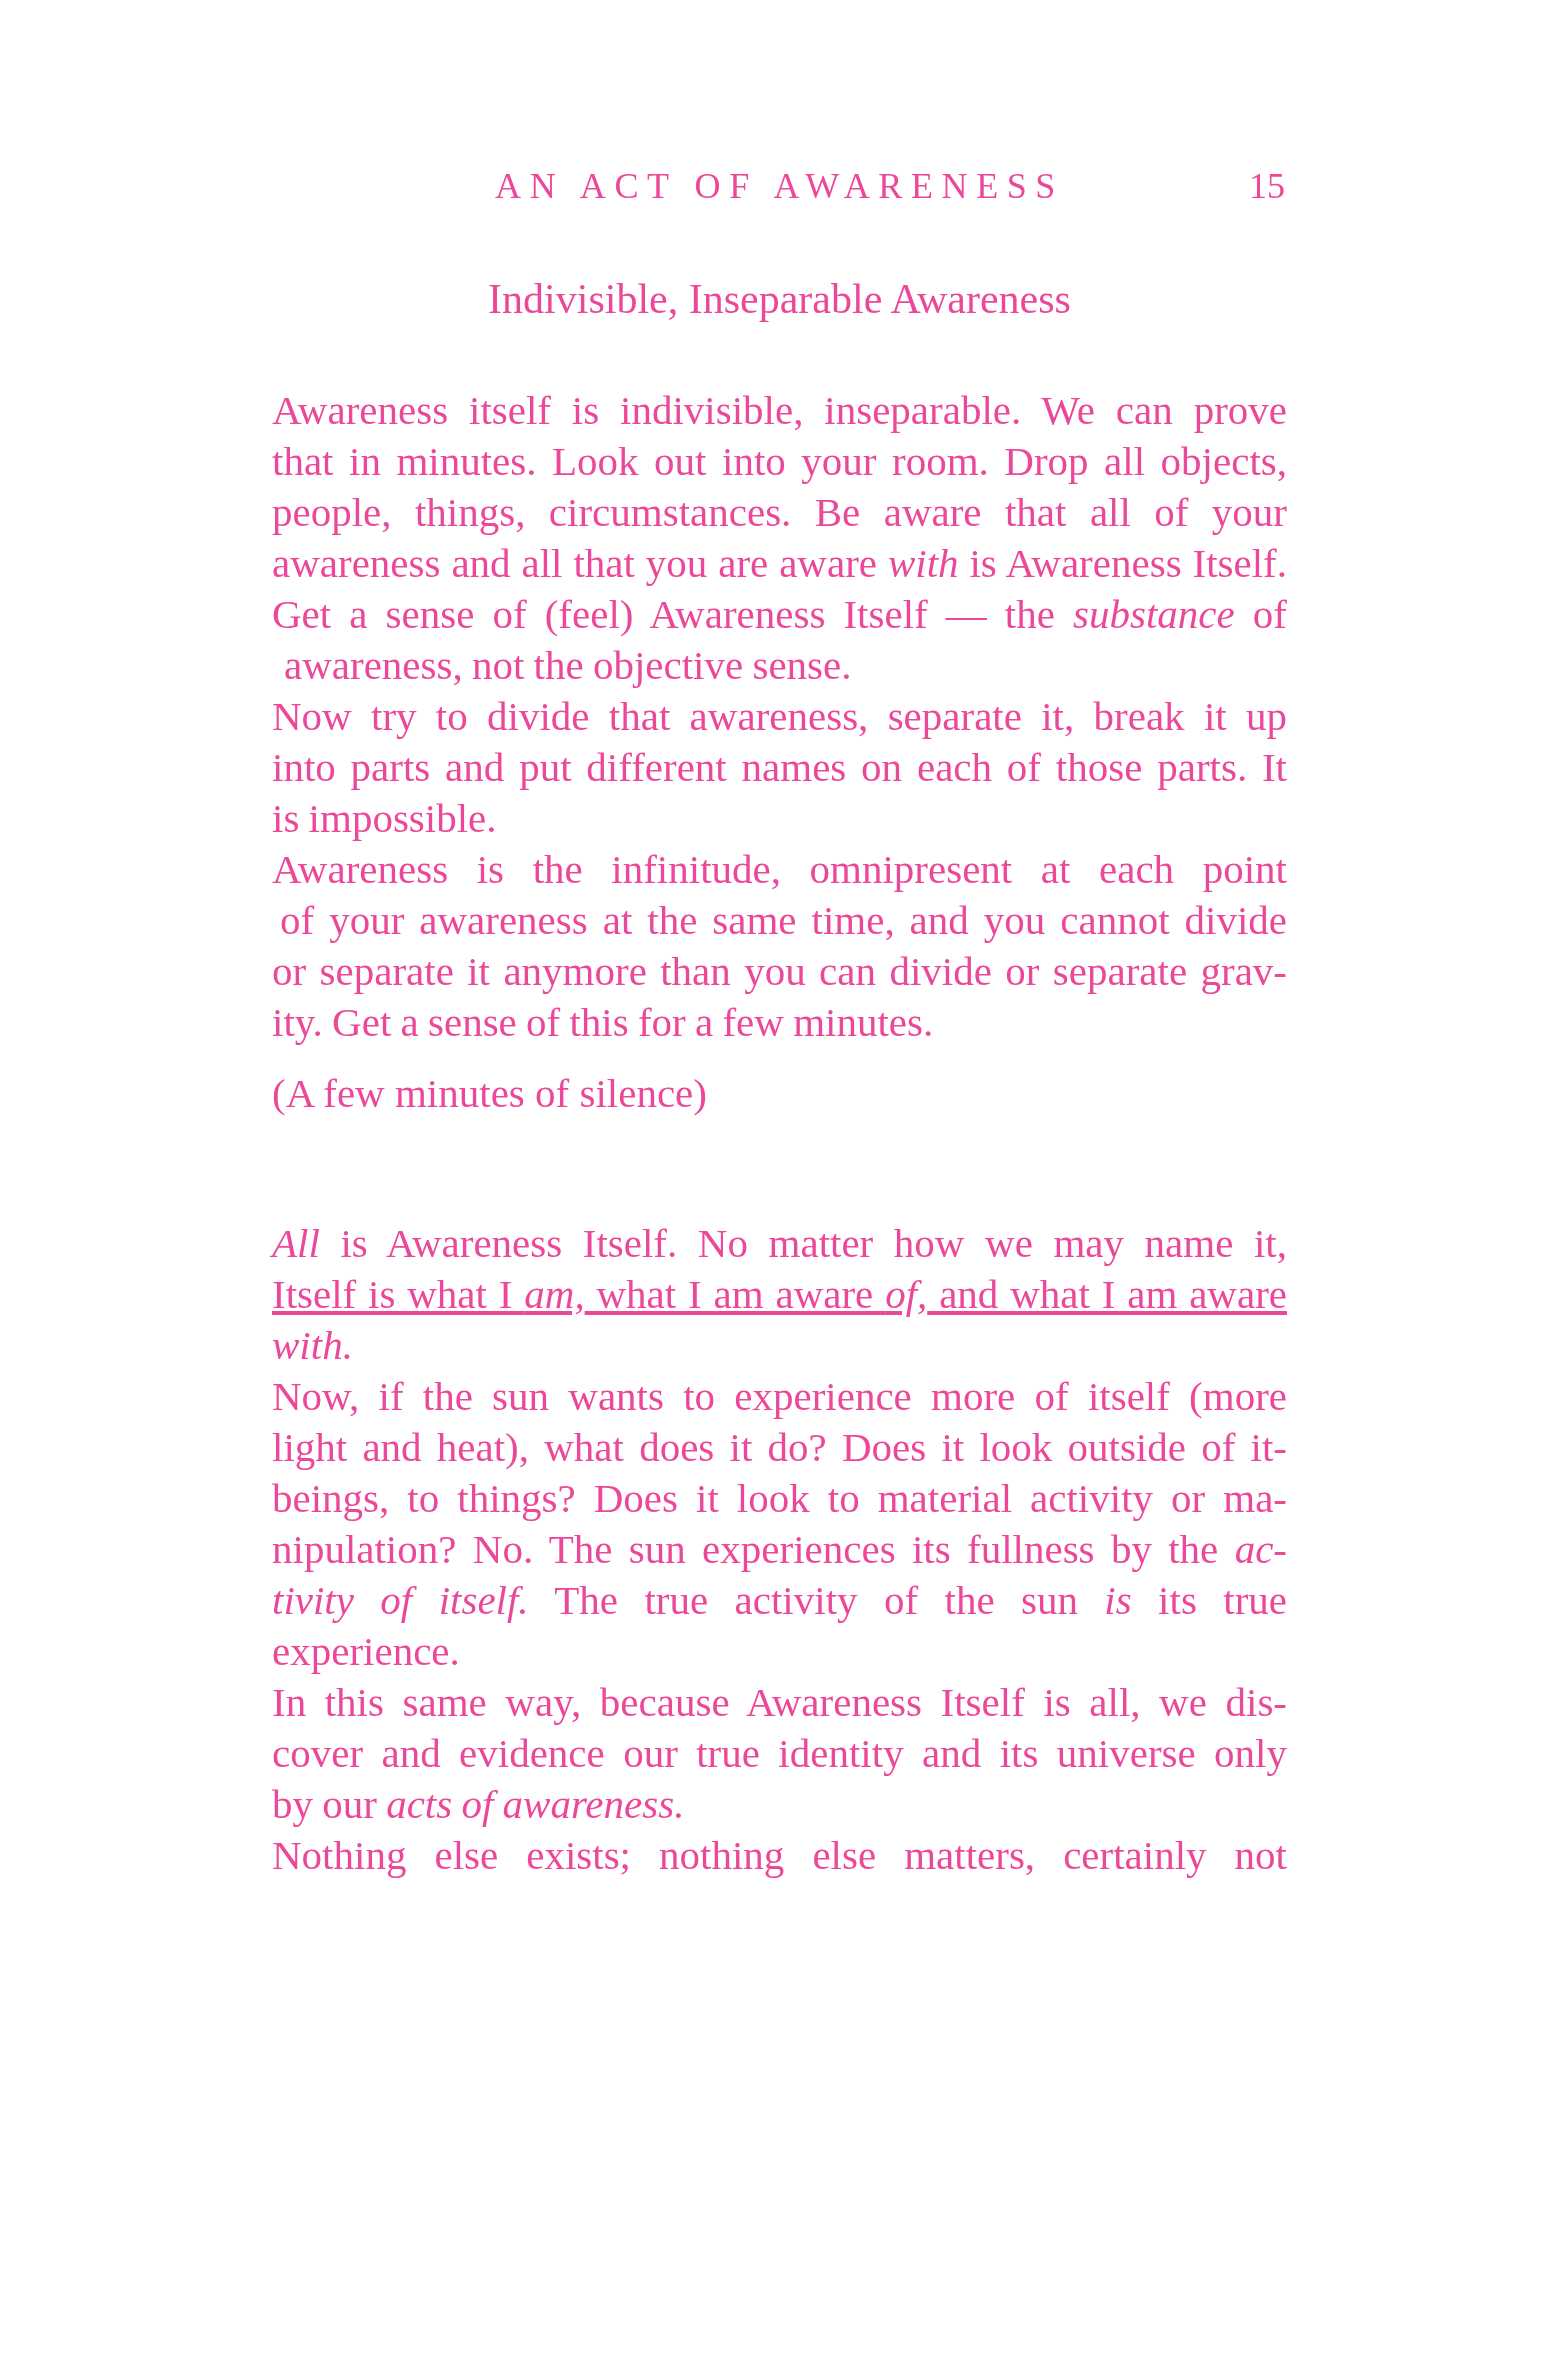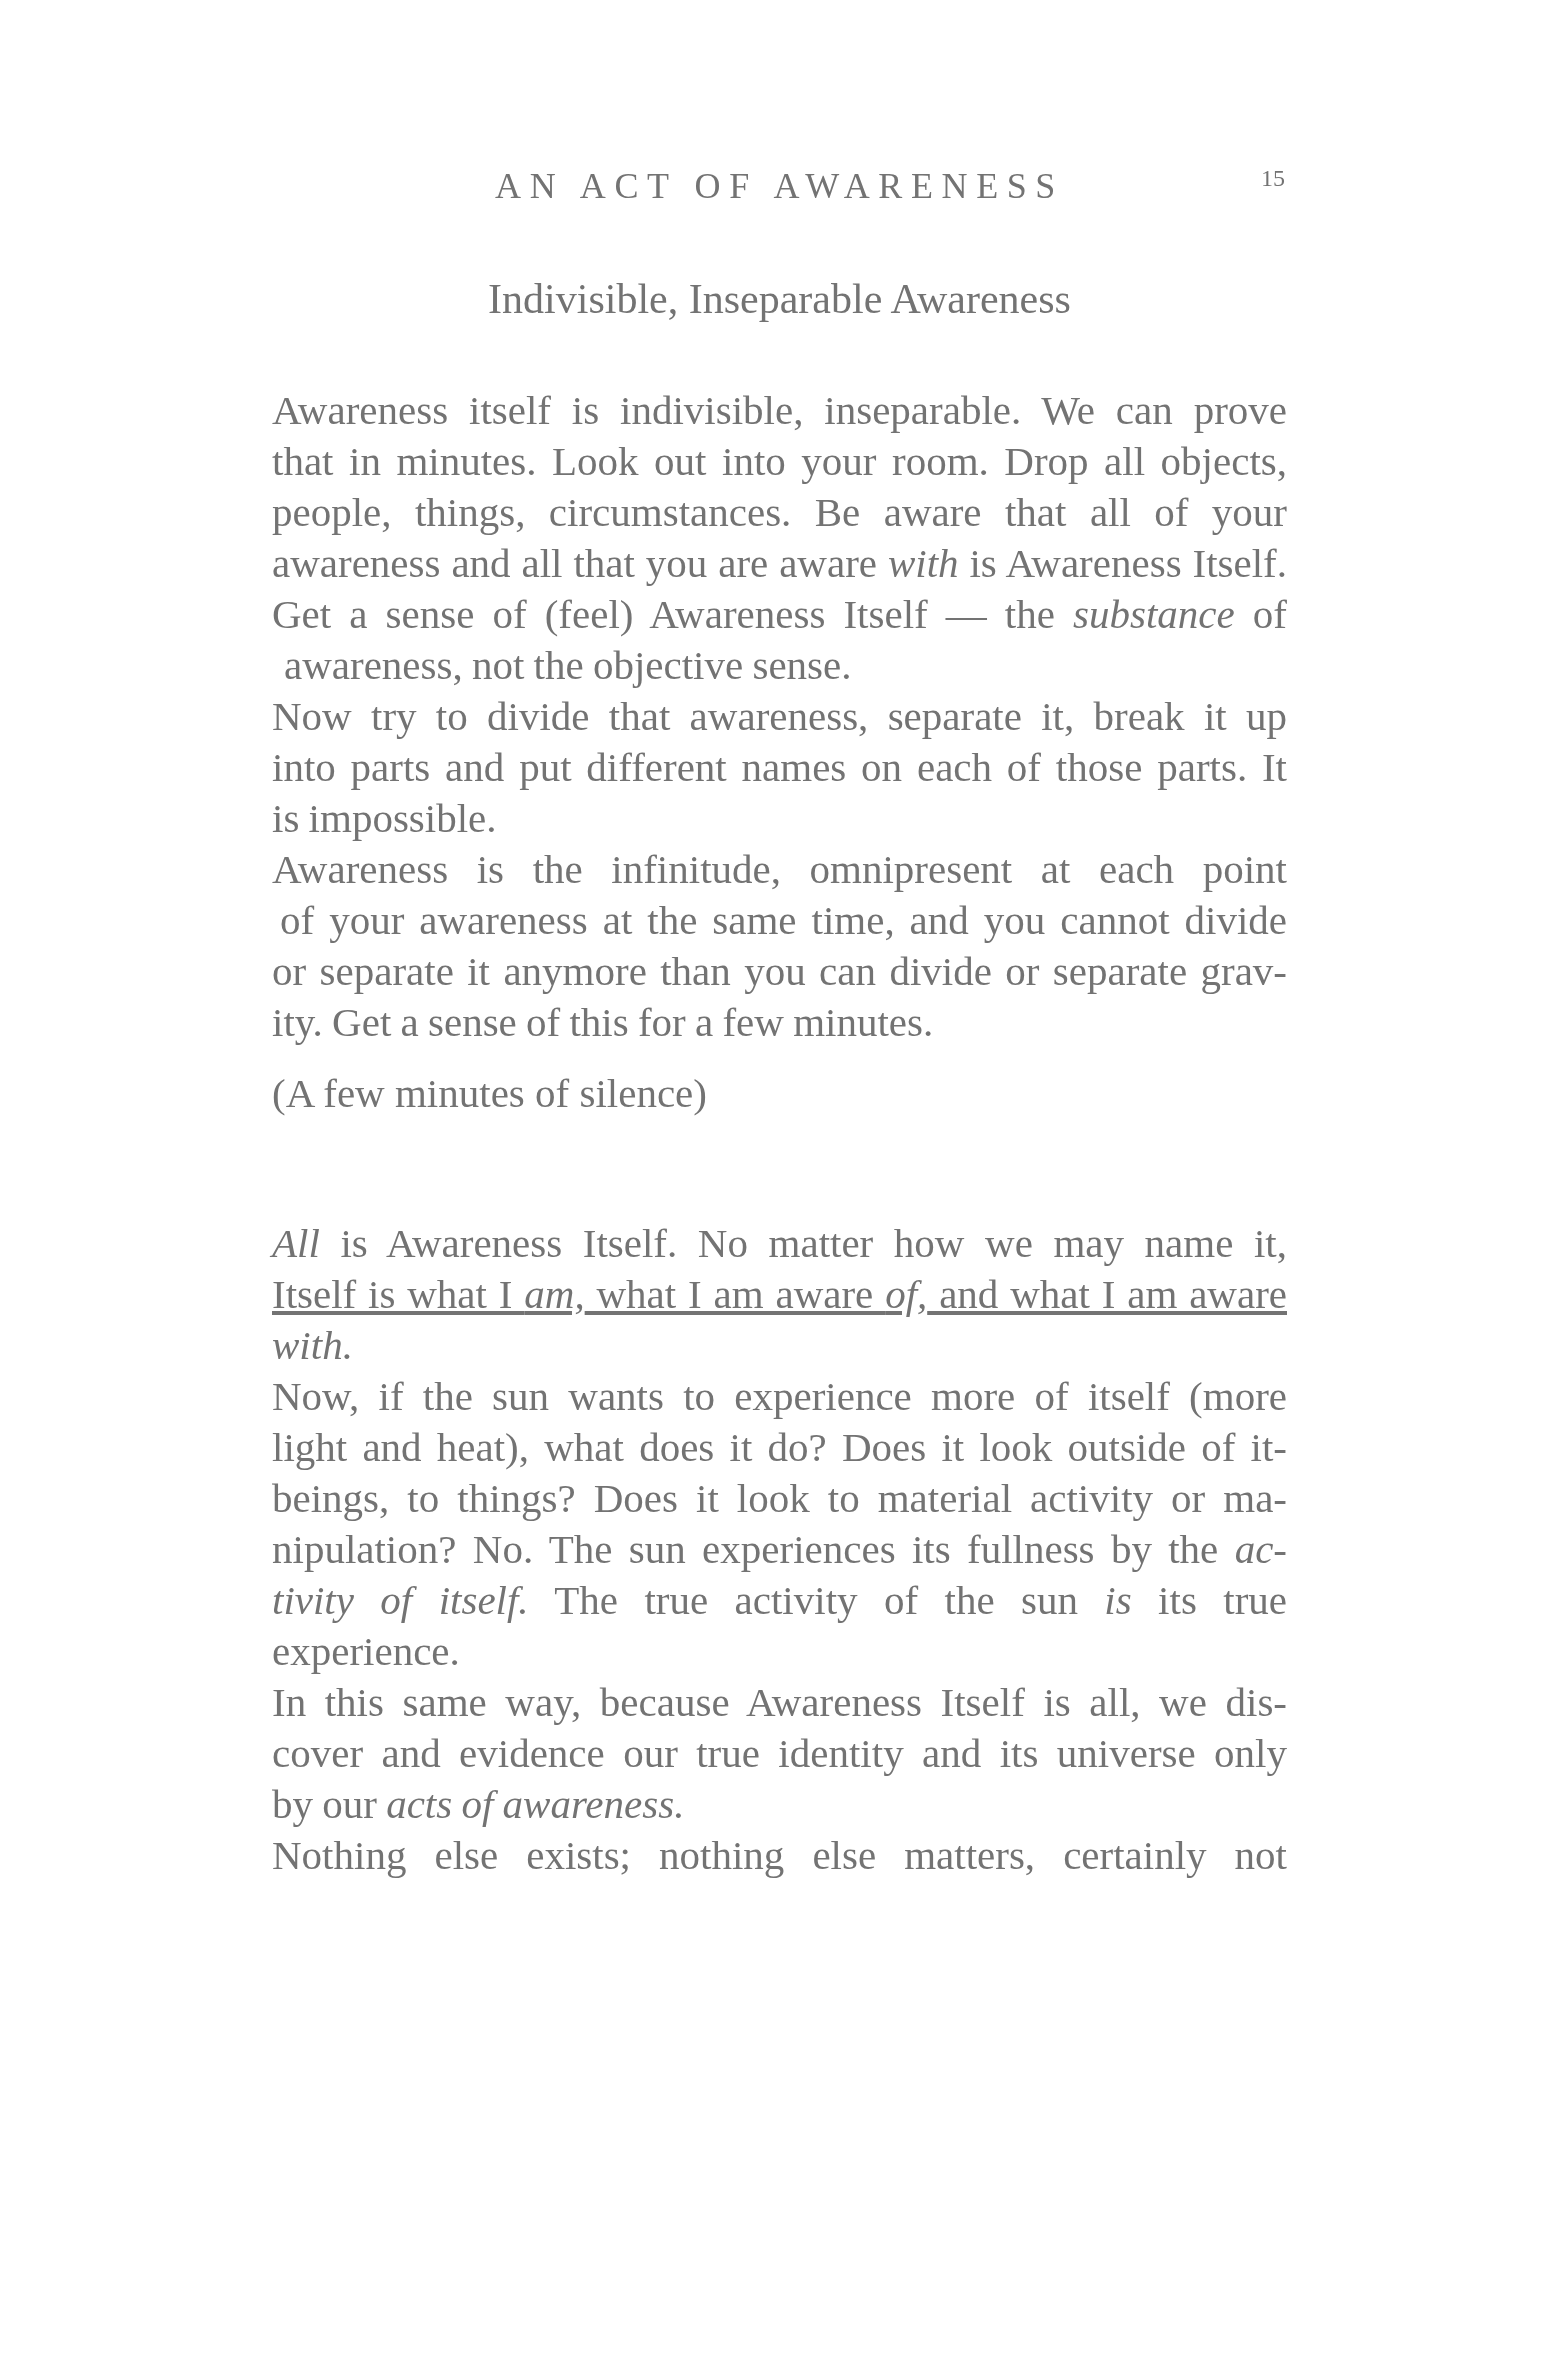--- a/index.html
+++ b/index.html
@@ -1,20 +1,20 @@
 <!DOCTYPE html>
 <html><head>
 <meta charset="utf-8">
 <style>
   html, body { margin: 0; padding: 0; background: #ffffff; }
   body { width: 1542px; height: 2378px; position: relative; overflow: hidden; }
-  .page { position: absolute; left: 0; top: 0; width: 1542px; height: 2340px; background: #ffffff; color: #737373; font-family: "Liberation Serif", "DejaVu Serif", serif; }
+  .page { position: absolute; left: 0; top: 0; width: 1542px; height: 2340px; background: #ffffff; color: #ec4899; font-family: "Liberation Serif", "DejaVu Serif", serif; }
   .running-head { position: absolute; top: 161px; left: 272px; width: 1015px; height: 48px; }
   .running-title { position: absolute; left: 0; width: 1015px; text-align: center; font-size: 36px; letter-spacing: 8.6px; top: 3.8px; }
-  .page-number { position: absolute; right: 1.9px; top: 3.8px; font-size: 24px; }
+  .page-number { position: absolute; right: 1.9px; top: 3.8px; font-size: 36px; }
   .section-title { position: absolute; top: 275px; left: 272px; width: 1015px; text-align: center; font-size: 42px; }
   .text-block { position: absolute; left: 272px; width: 1015px; font-size: 41px; }
   .line { height: 51px; line-height: 51px; white-space: nowrap; text-align: justify; text-align-last: justify; word-spacing: -1px; }
   .line.last { text-align: left; text-align-last: left; }
   .block1 { top: 385px; }
   .silence { position: absolute; top: 1068px; left: 272px; font-size: 41px; line-height: 51px; }
   .block2 { top: 1218px; }
   em { font-style: italic; }
 </style>
 </head>

